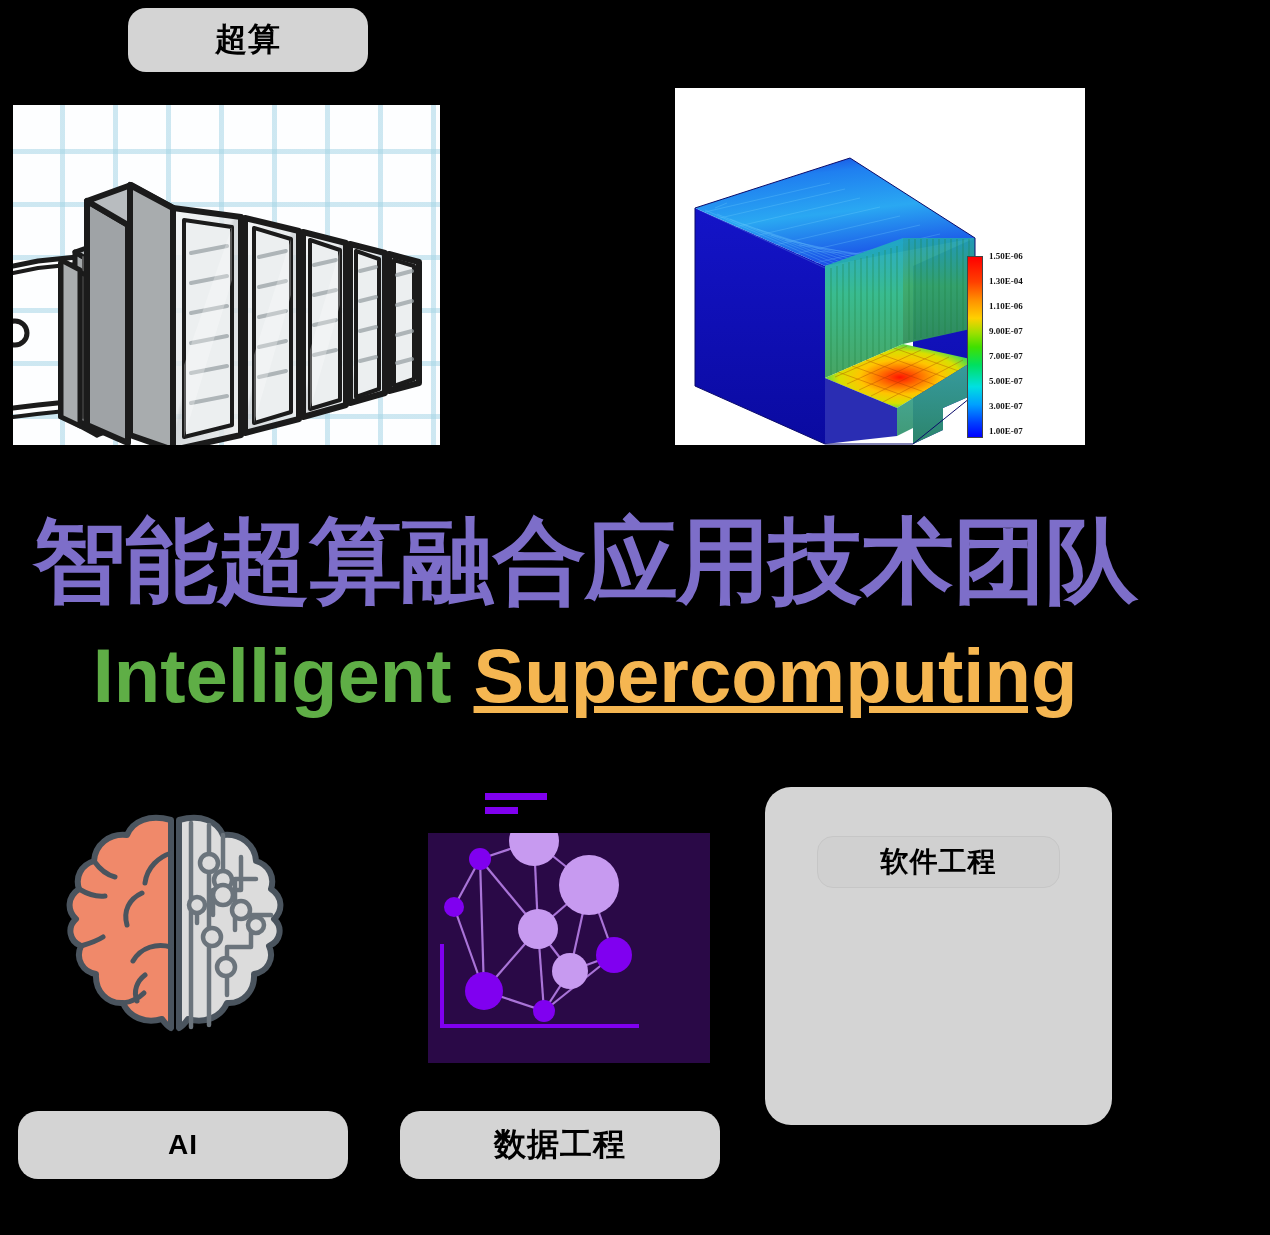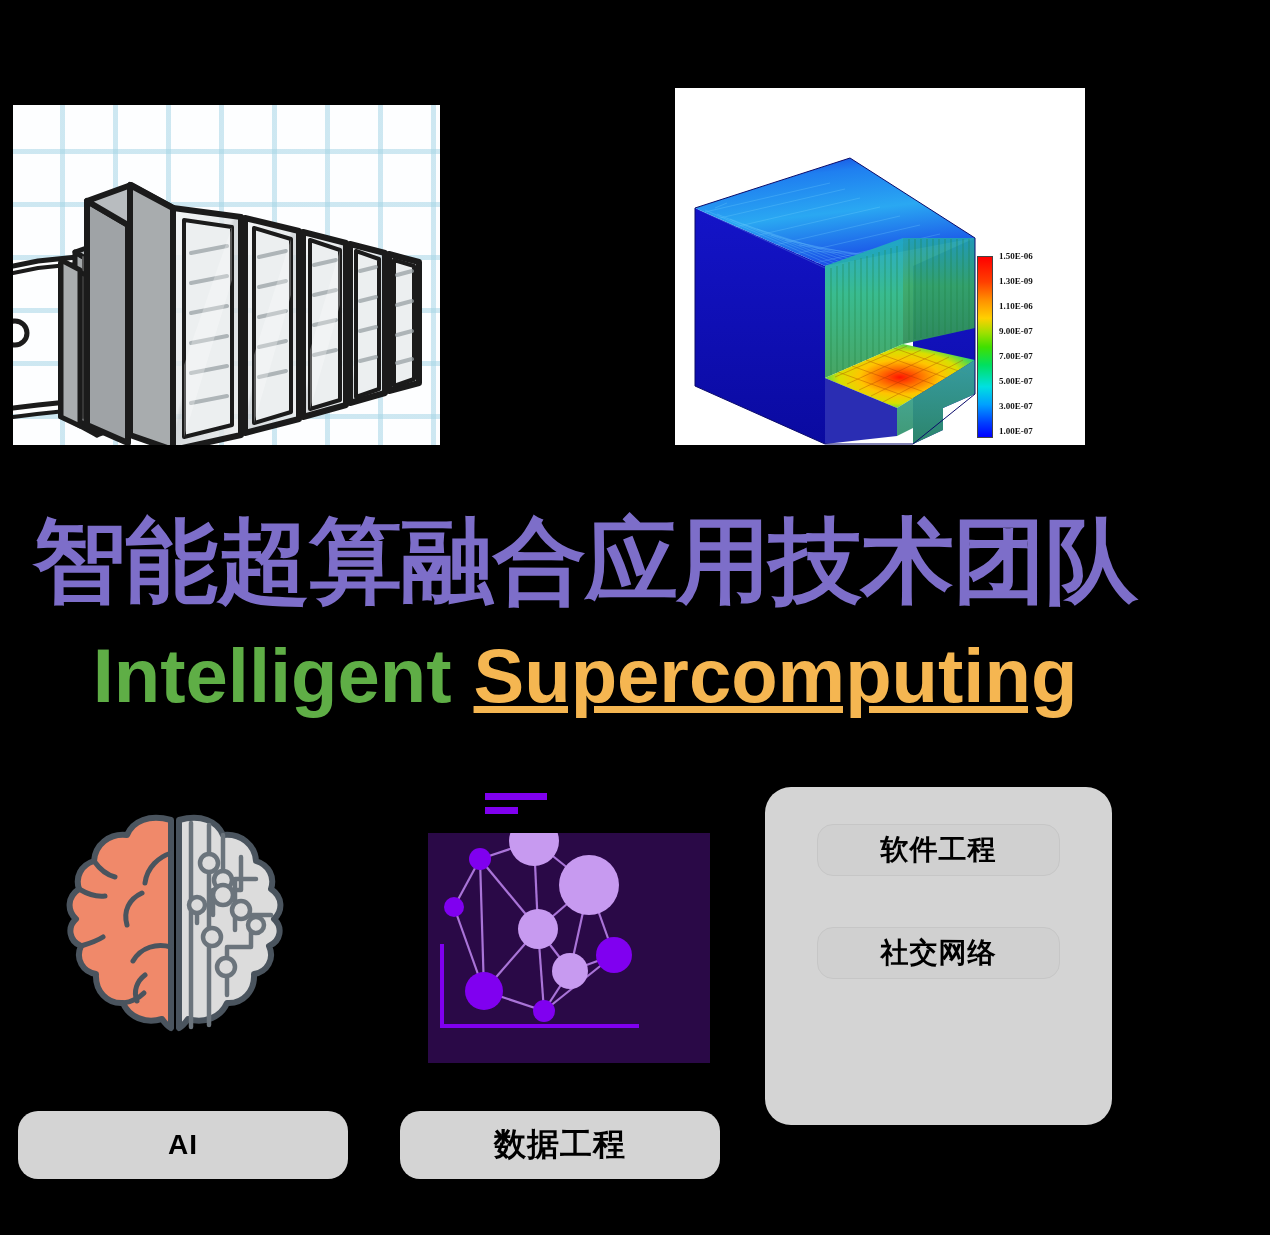--- a/index.html
+++ b/index.html
@@ -39,21 +39,21 @@
     background-position:-6px -9px;
     opacity:.85;
   }
 
   
   #sim-image{
     position:absolute;left:675px;top:88px;width:410px;height:357px;
     background:#ffffff;overflow:hidden;
   }
   #sim-legend{
-    position:absolute;right:6px;top:168px;
+    position:absolute;right:16px;top:168px;
     display:flex;align-items:stretch;height:180px;
   }
   #sim-legend .bar{
     width:14px;height:180px;border:1px solid #444;
     background:linear-gradient(to top,
       #0000ff 0%, #0040ff 8%, #00a0ff 18%, #00e0e0 28%,
       #00e060 40%, #40e000 50%, #a0e000 58%,
       #ffd000 66%, #ff9000 76%, #ff4000 86%, #ff0000 100%);
   }
   #sim-legend .ticks{
@@ -94,29 +94,30 @@
     position:absolute;left:765px;top:787px;width:347px;height:338px;
     background:#d4d4d4;border-radius:26px;
   }
   .skill-chip{
     position:absolute;left:52px;width:243px;height:52px;
     background:#d0d0d0;border:1px solid #c6c6c6;border-radius:16px;
     display:flex;align-items:center;justify-content:center;
     font-size:28px;font-weight:bold;color:#000;letter-spacing:1px;
     box-sizing:border-box;
   }
-  #skill-0{top:37px;}
+  #skill-0{top:49px;}
   #skill-1{top:140px;}
   #skill-2{top:231px;}
 </style>
 </head>
 <body>
 
 <div class="stage">
 
+  <div class="pill" id="badge-hpc">超算</div>
 
   <div id="hpc-image">
     <div class="grid-bg"></div>
     <svg viewBox="0 0 427 340" width="427" height="340" style="position:absolute;inset:0;">
       <defs>
         <linearGradient id="gFace" x1="0" y1="0" x2="1" y2="1">
           <stop offset="0%" stop-color="#f2f4f5" stop-opacity=".92"></stop>
           <stop offset="45%" stop-color="#e3e7e9" stop-opacity=".80"></stop>
           <stop offset="48%" stop-color="#c9ced1" stop-opacity=".80"></stop>
           <stop offset="100%" stop-color="#eef1f2" stop-opacity=".85"></stop>
@@ -314,21 +315,21 @@
 
       <g fill="none" stroke="#0a0a6a" stroke-width="1">
         <path d="M20 120 L175 70 L300 150 L300 306 L238 356 L150 356 L20 298 Z"></path>
       </g>
     </svg>
 
     <div id="sim-legend">
       <div class="bar"></div>
       <div class="ticks">
         <span style="top:-5px">1.50E-06</span>
-        <span style="top:20px">1.30E-09</span>
+        <span style="top:20px">1.30E-04</span>
         <span style="top:45px">1.10E-06</span>
         <span style="top:70px">9.00E-07</span>
         <span style="top:95px">7.00E-07</span>
         <span style="top:120px">5.00E-07</span>
         <span style="top:145px">3.00E-07</span>
         <span style="top:170px">1.00E-07</span>
       </div>
     </div>
   </div>
 
@@ -439,16 +440,15 @@
           <circle cx="116" cy="178" r="11" fill="#8000f0"></circle>
           <circle cx="186" cy="122" r="18" fill="#8000f0"></circle>
         </g>
       </svg>
     </div>
   </div>
   <div class="pill" id="label-de">数据工程</div>
 
   <div id="skill-panel">
     <div class="skill-chip" id="skill-0">软件工程</div>
-    <div class="skill-chip" id="skill-1">社交网络</div>
   </div>
 
 </div>
 
 </body></html>

